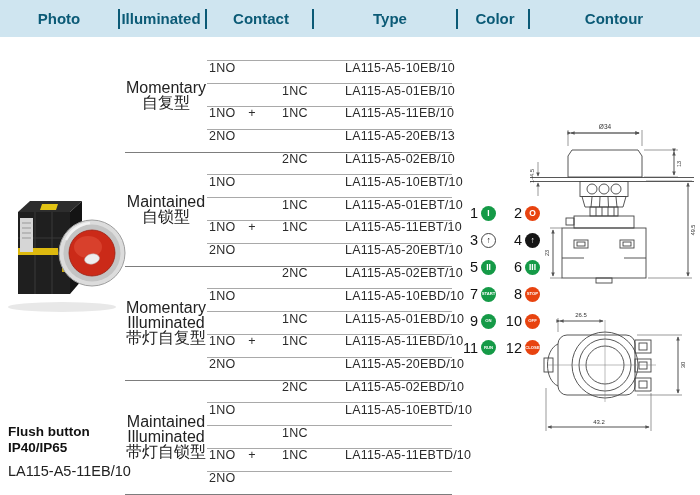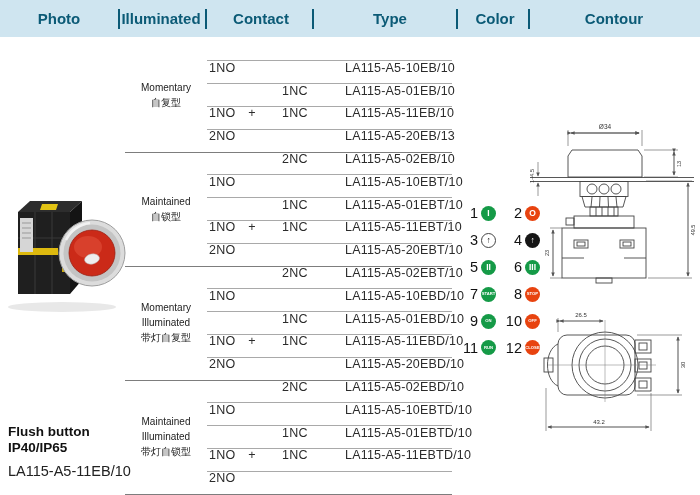--- a/index.html
+++ b/index.html
@@ -14,21 +14,21 @@
   .trow{position:absolute;left:0;width:696px;margin-top:19px;}
   .trow span{position:absolute;top:50%;transform:translateY(-50%);font-size:12.5px;color:#2b2b2b;
              letter-spacing:.2px;white-space:nowrap;}
   .c-no{left:209px;width:44px;}
   .c-plus{left:244px;width:16px;text-align:center;}
   .c-nc{left:282px;width:44px;}
   .c-type{left:345px;}
   .sep{position:absolute;left:207px;width:245px;height:1px;background:#a9a9a9;}
   .sep-group{left:125px;width:327px;background:#7d7d7d;}
   .desc{position:absolute;left:125px;width:82px;display:flex;flex-direction:column;
-        justify-content:center;align-items:center;text-align:left;font-size:10px;
+        justify-content:center;align-items:center;text-align:left;font-size:16px;
         color:#222;line-height:15px;}
   
   #color-grid{position:absolute;left:452px;top:200px;display:grid;
               grid-template-columns:44px 44px;grid-auto-rows:26.9px;}
   .citem{display:flex;align-items:center;justify-content:flex-end;gap:3px;}
   .cnum{font-size:14.5px;color:#111;}
   .ccircle{width:15px;height:15px;border-radius:50%;display:flex;align-items:center;
            justify-content:center;color:#fff;font-weight:bold;box-sizing:border-box;
            line-height:1;overflow:hidden;}
   .ccircle.lg{font-size:8.5px;}
@@ -217,21 +217,20 @@
         <span class="c-no">1NO</span>
         <span class="c-plus"></span>
         <span class="c-nc"></span>
         <span class="c-type">LA115-A5-10EBTD/10</span>
       </div>
       <div class="sep" style="top: 402.3px;"></div>
       <div class="trow" style="top: 402.3px; height: 22.8px;">
         <span class="c-no"></span>
         <span class="c-plus"></span>
         <span class="c-nc">1NC</span>
-        <span class="c-type">LA115-A5-01EBTD/10</span>
       </div>
       <div class="sep" style="top: 425.1px;"></div>
       <div class="trow" style="top: 425.1px; height: 22.8px;">
         <span class="c-no">1NO</span>
         <span class="c-plus">+</span>
         <span class="c-nc">1NC</span>
         <span class="c-type">LA115-A5-11EBTD/10</span>
       </div>
       <div class="sep" style="top: 447.9px;"></div>
       <div class="trow" style="top: 447.9px; height: 22.8px;">

